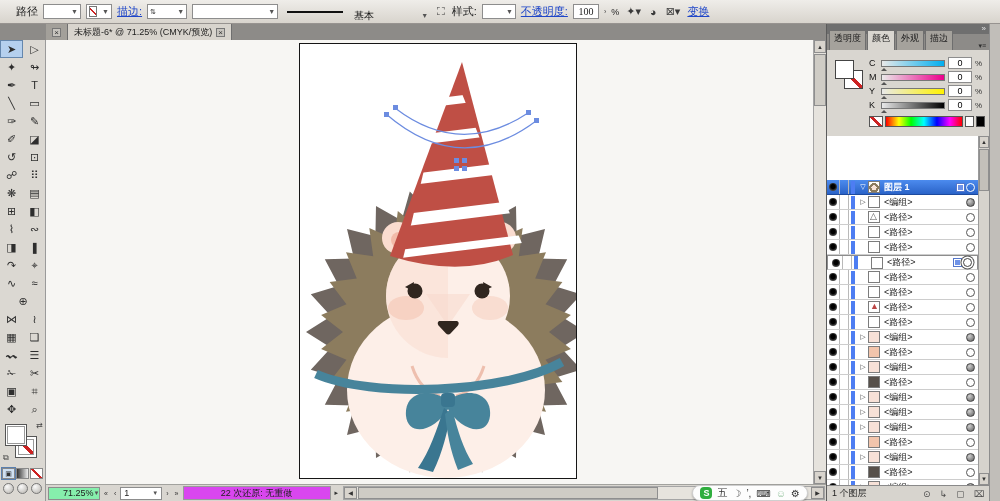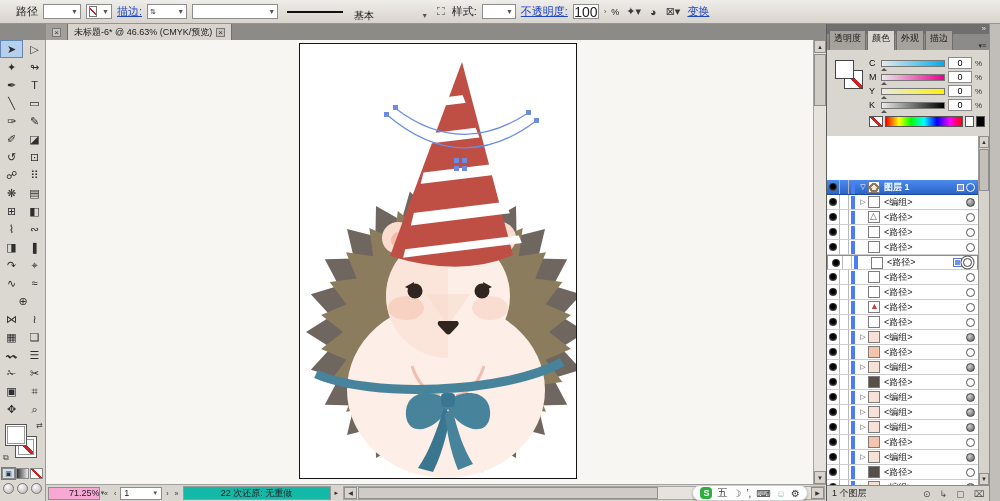--- a/index.html
+++ b/index.html
@@ -15,22 +15,22 @@
   .sel{background:#fff;border:1px solid #8d8d8d;height:15px;display:flex;align-items:center;
     font-size:9px;padding:0 2px;color:#333;}
   .sel .dd{margin-left:auto;color:#555;font-size:7px;padding-left:3px;}
   .w-small{width:38px;} .w-chip{width:26px;} .w-step{width:40px;} .w-brush{width:86px;}
   .w-line{width:78px;} .w-style{width:34px;}
   .link{color:#1f46c8;text-decoration:underline;cursor:pointer;}
   .chip-none{width:13px;height:11px;background:
      linear-gradient(45deg,transparent 44%,#c22 44%,#c22 58%,transparent 58%),#fff;
      border:1px solid #777;margin-right:2px;}
   .stroke-line{flex:1;height:2px;background:#111;margin:0 4px;}
-  .num-box{width:26px;height:15px;background:#fff;border:1px solid #8d8d8d;font-size:14px;
-    display:flex;align-items:center;justify-content:center;}
+  .num-box{width:26px;height:15px;background:#fff;border:1px solid #8d8d8d;font-size:10px;
+    display:flex;align-items:center;justify-content:center;font-family:Liberation Serif, serif;}
   .spin{font-size:7px;color:#444;}
   .cb-icon{font-size:11px;color:#3a3a3a;padding:0 2px;}
   
   .tab-bar{position:absolute;left:0;top:24px;width:826px;height:16px;background:#8d8b88;
     display:flex;align-items:stretch;padding-left:46px;}
   .doc-tab{display:flex;align-items:center;gap:4px;padding:0 6px;font-size:9px;color:#1c1c1c;
     background:#a3a09a;border-right:1px solid #6f6f6f;white-space:nowrap;}
   .doc-tab.active{background:#d8d4cd;}
   .tab-close{font-size:8px;border:1px solid #777;background:#c7c4be;width:9px;height:9px;
     line-height:7px;text-align:center;color:#333;}
@@ -66,28 +66,28 @@
   .v-scroll{position:absolute;right:0;top:0;width:13px;height:444px;background:#e6e3dd;
     border-left:1px solid #a5a5a5;}
   .v-scroll .arr{position:absolute;left:0;width:12px;height:13px;background:#d8d4cd;
     border:1px solid #8f8f8f;font-size:6px;color:#333;text-align:center;line-height:12px;}
   .v-thumb{position:absolute;left:0;top:14px;width:12px;height:52px;background:#cfccc5;
     border:1px solid #8f8f8f;}
   
   .status-bar{position:absolute;left:46px;top:484px;width:780px;height:17px;background:#d9d6d0;
     border-top:1px solid #a2a29e;display:flex;align-items:center;font-size:9px;color:#222;gap:2px;
     padding-left:2px;}
-  .zoom-box{width:52px;height:13px;background:#f9a8d4;border:1px solid #8d8d8d;display:flex;
-    align-items:center;padding:0 20px;}
+  .zoom-box{width:52px;height:13px;background:#86efac;border:1px solid #8d8d8d;display:flex;
+    align-items:center;padding:0 14px;}
   .zoom-box .dd{margin-left:auto;font-size:6px;color:#555;}
   .nav-btn{font-size:7px;color:#333;padding:0 2px;}
   .page-box{width:42px;height:13px;background:#fff;border:1px solid #8d8d8d;display:flex;
     align-items:center;padding:0 3px;}
   .page-box .dd{margin-left:auto;font-size:6px;color:#555;}
-  .undo-field{width:148px;height:14px;border:1px solid #9a9a9a;background:#14b8a6;
+  .undo-field{width:148px;height:14px;border:1px solid #9a9a9a;background:#d946ef;
     display:flex;align-items:center;justify-content:center;}
   .h-scroll{flex:1;height:14px;background:#e6e3dd;border:1px solid #a5a5a5;position:relative;margin:0 1px;}
   .h-thumb{position:absolute;left:14px;top:0;height:12px;width:300px;background:#cfccc5;border:1px solid #8f8f8f;}
   .h-arr{position:absolute;top:0;width:13px;height:12px;background:#d8d4cd;border:1px solid #8f8f8f;
     font-size:6px;text-align:center;line-height:11px;color:#333;}
   .ime{position:absolute;right:18px;top:0px;height:16px;background:#fdfdfd;border:1px solid #cfcfcf;
     border-radius:8px;display:flex;align-items:center;gap:5px;padding:0 7px;box-shadow:0 1px 2px rgba(0,0,0,.25);}
   .ime .s-logo{width:12px;height:12px;border-radius:4px;background:#2fae3e;color:#fff;font-weight:bold;
     font-size:9px;display:flex;align-items:center;justify-content:center;}
   .ime span{font-size:10px;color:#333;}
@@ -204,21 +204,21 @@
     <span class="cb-icon">◕</span>
     <span class="cb-icon">⊠▾</span>
     <span class="link">变换</span>
   </div>
 
   <div class="tab-bar">
     <div class="doc-tab">
       <span class="tab-close">×</span>
     </div>
     <div class="doc-tab active">
-      <span>未标题-6* @ 46.63% (CMYK/预览)</span>
+      <span>未标题-6* @ 71.25% (CMYK/预览)</span>
       <span class="tab-close">×</span>
     </div>
   </div>
 
   <div class="toolbox">
     <div class="tools">
 
         <div class="tool active">
           <span>➤</span>
         </div>

